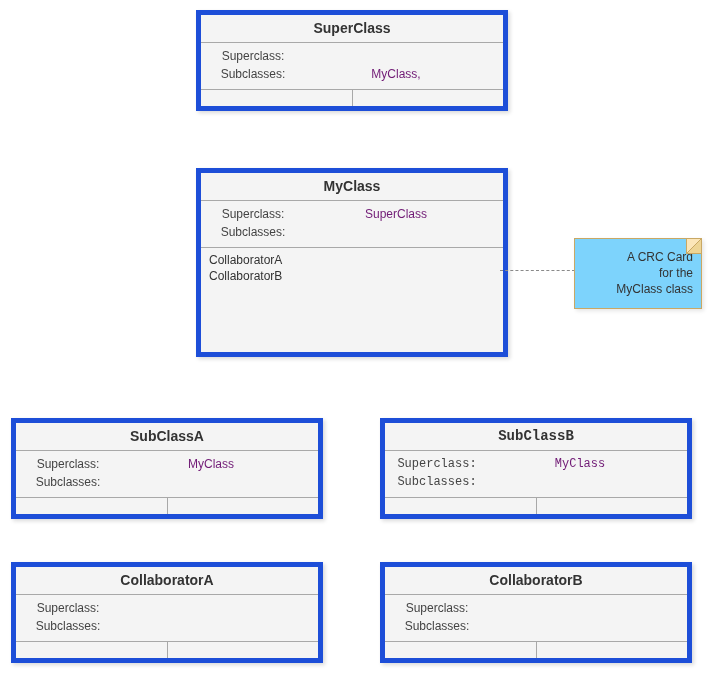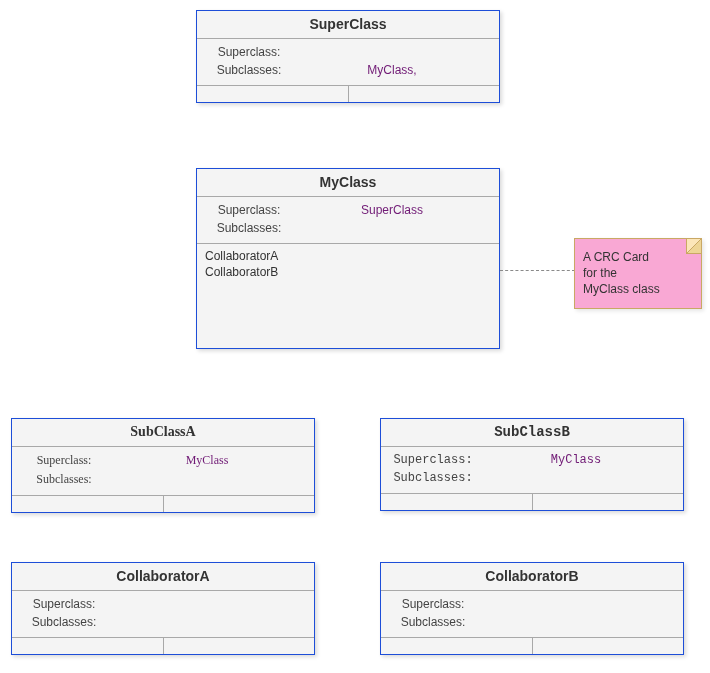--- a/index.html
+++ b/index.html
@@ -1,26 +1,26 @@
 <!DOCTYPE html>
 <html><head>
 <meta charset="utf-8">
 <style>
   html,body{margin:0;padding:0;background:#fff;font-family:"Segoe UI",Arial,sans-serif;color:#333;}
   .canvas{position:relative;width:710px;height:673px;}
-  .card{position:absolute;background:#f4f4f4;border:1px solid #1d4ed8;box-shadow:2px 2px 4px rgba(0,0,0,0.15);}
+  .card{position:absolute;background:#f4f4f4;border:5px solid #1d4ed8;box-shadow:2px 2px 4px rgba(0,0,0,0.15);}
   .title{font-weight:600;font-size:14px;text-align:center;padding:5px 0 6px;border-bottom:1px solid #a8a8a8;}
   .meta{font-size:12px;padding:4px 8px 6px;border-bottom:1px solid #a8a8a8;}
   .meta-row{display:flex;padding:2px 0;text-align:center;}
   .meta-label{width:88px;color:#444;}
   .meta-value{flex:1;color:#701a75;}
   .body{display:flex;min-height:16px;}
   .body .left{flex:1;border-right:1px solid #a8a8a8;font-size:12px;padding:4px 8px;line-height:1.35;}
   .body .right{flex:1;font-size:12px;padding:4px 8px;line-height:1.35;}
-  .note{position:absolute;background:#f9a8d4;border:1px solid #c9a864;font-size:12px;text-align:left;padding:10px 8px 10px;line-height:1.35;box-shadow:2px 2px 4px rgba(0,0,0,0.1);}
+  .note{position:absolute;background:#7dd3fc;border:1px solid #c9a864;font-size:12px;text-align:right;padding:10px 8px 10px;line-height:1.35;box-shadow:2px 2px 4px rgba(0,0,0,0.1);}
   .note .fold{position:absolute;top:0;right:0;width:14px;height:14px;background:linear-gradient(135deg,#fce6b9 0 48%,#c9a864 50%,#eed596 52% 100%);border-left:1px solid #c9a864;border-bottom:1px solid #c9a864;}
   .dash{position:absolute;border-top:1.5px dashed #8a8a8a;height:0;}
 </style>
 </head>
 <body>
 
 <div class="canvas">
 
   <div class="card" style="left:196px;top:10px;width:302px;">
     <div class="title">SuperClass</div>
@@ -61,21 +61,21 @@
 
   <div class="dash" style="left:500px;top:270px;width:75px;"></div>
 
   <div class="note" style="left:574px;top:238px;width:110px;">
     <div class="fold"></div>
     <div>A CRC Card</div>
     <div>for the</div>
     <div>MyClass class</div>
   </div>
 
-  <div class="card" style="left:11px;top:418px;width:302px;font-family:Liberation Serif, serif;">
+  <div class="card" style="left:11px;top:418px;width:302px;">
     <div class="title">SubClassA</div>
     <div class="meta">
       <div class="meta-row">
           <span class="meta-label">Superclass:</span>
           <span class="meta-value">MyClass</span>
         </div>
       <div class="meta-row">
           <span class="meta-label">Subclasses:</span>
           <span class="meta-value"></span>
         </div>

